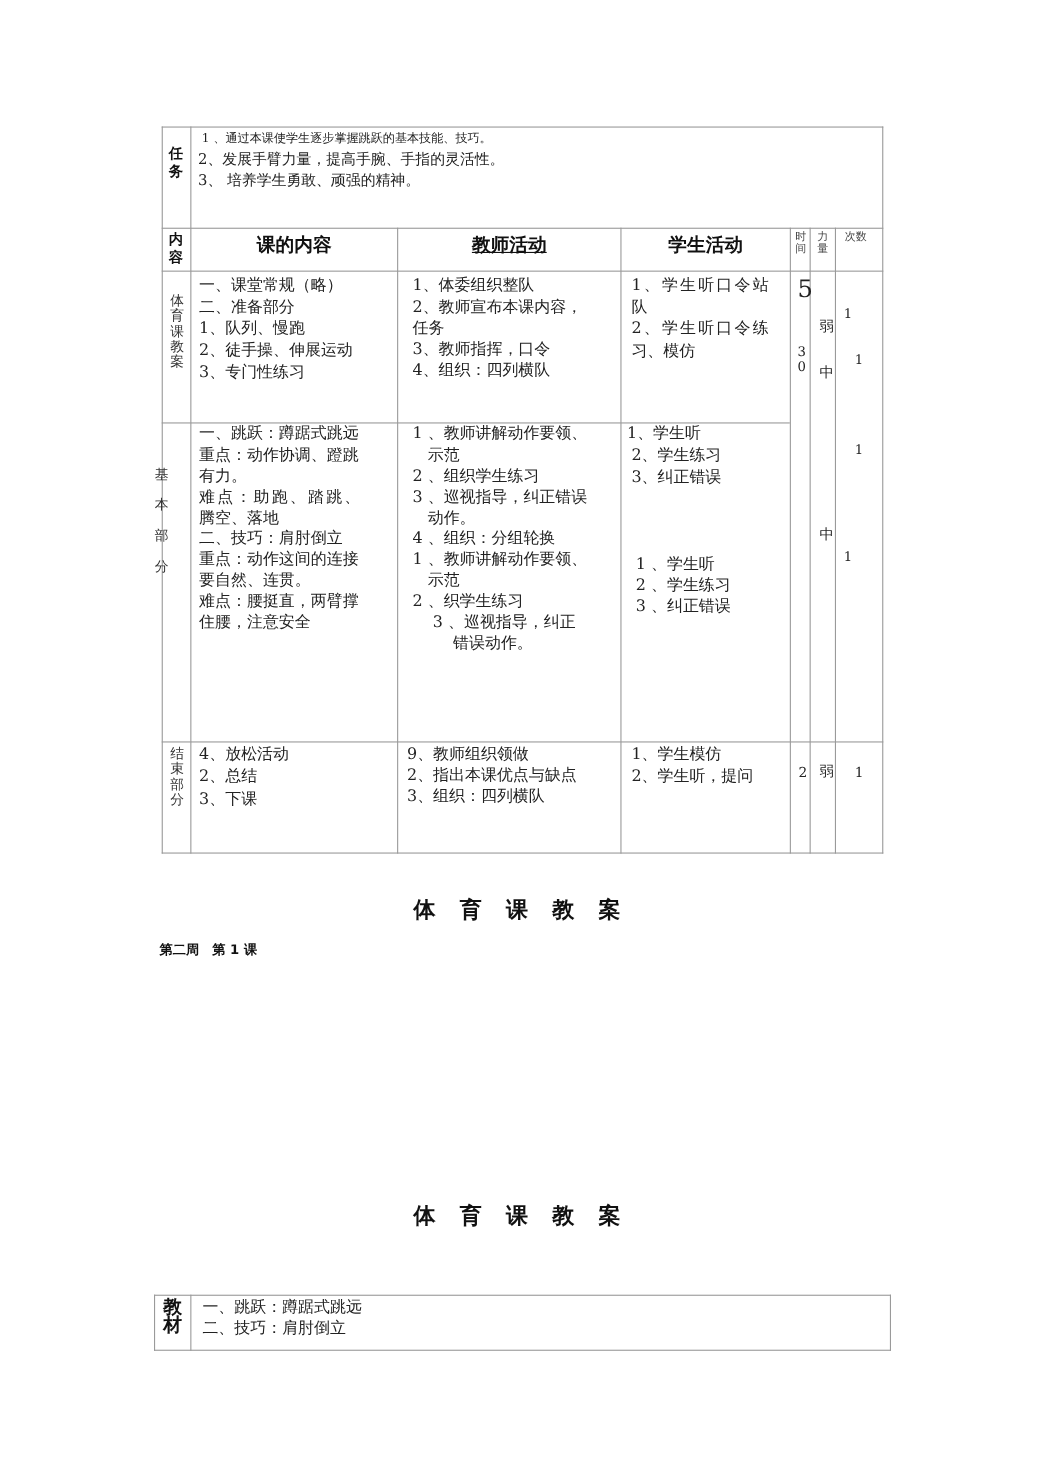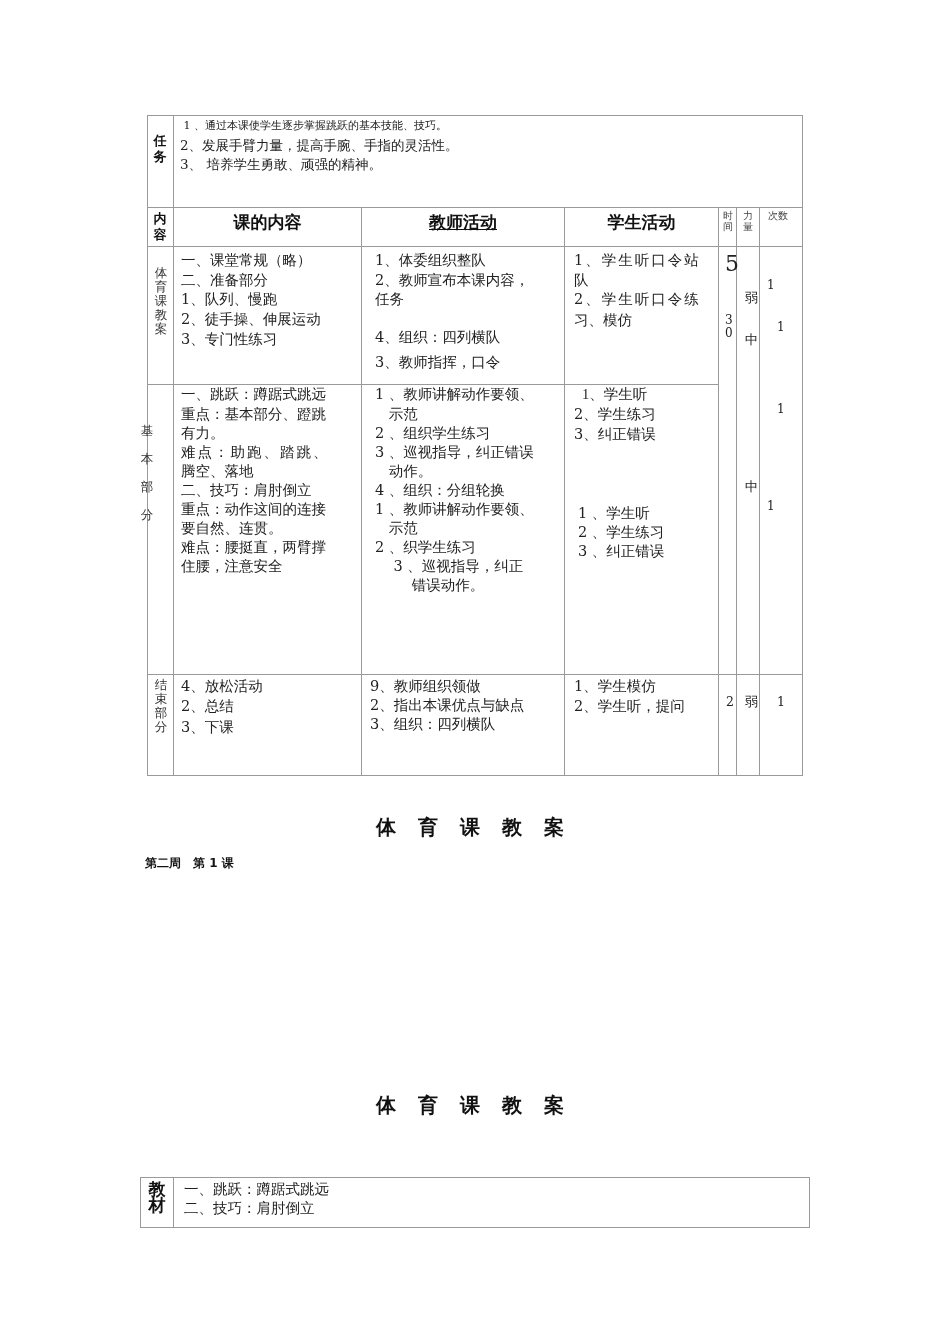--- a/index.html
+++ b/index.html
@@ -52,21 +52,21 @@
     <div class="txt" style="left:181px;top:251px;">一、课堂常规（略）</div>
     <div class="txt" style="left:181px;top:271px;">二、准备部分</div>
     <div class="txt" style="left:181px;top:290px;">1、队列、慢跑</div>
     <div class="txt" style="left:181px;top:310px;">2、徒手操、伸展运动</div>
     <div class="txt" style="left:181px;top:330px;">3、专门性练习</div>
   </div>
   <div>
     <div class="txt" style="left:375px;top:251px;">1、体委组织整队</div>
     <div class="txt" style="left:375px;top:271px;">2、教师宣布本课内容，</div>
     <div class="txt" style="left:375px;top:290px;">任务</div>
-    <div class="txt" style="left:375px;top:309px;margin-top:44px;">3、教师指挥，口令</div>
+    <div class="txt" style="left:375px;top:309px;">3、教师指挥，口令</div>
     <div class="txt" style="left:375px;top:328px;">4、组织：四列横队</div>
   </div>
   <div>
     <div class="txt" style="left:574px;top:251px;letter-spacing:2px;">1、学生听口令站</div>
     <div class="txt" style="left:574px;top:271px;">队</div>
     <div class="txt" style="left:574px;top:290px;letter-spacing:2px;">2、学生听口令练</div>
     <div class="txt" style="left:574px;top:311px;">习、模仿</div>
   </div>
 
   <div class="txt" style="left:725px;top:252px;font-size:22px;line-height:24px;">5</div>
@@ -76,21 +76,21 @@
   <div class="txt" style="left:745px;top:330px;font-size:13px;">中</div>
   <div class="txt" style="left:745px;top:477px;font-size:13px;">中</div>
   <div class="txt" style="left:767px;top:276px;font-size:12px;">1</div>
   <div class="txt" style="left:777px;top:318px;font-size:12px;">1</div>
   <div class="txt" style="left:777px;top:400px;font-size:12px;">1</div>
   <div class="txt" style="left:767px;top:497px;font-size:12px;">1</div>
 
   <div class="vlabel" style="left:140px;top:417px;width:14px;line-height:28px;">基本部分</div>
   <div>
     <div class="txt" style="left:181px;top:385px;">一、跳跃：蹲踞式跳远</div>
-    <div class="txt" style="left:181px;top:405px;">重点：基本部分、蹬跳</div>
+    <div class="txt" style="left:181px;top:405px;">重点：动作协调、蹬跳</div>
     <div class="txt" style="left:181px;top:424px;">有力。</div>
     <div class="txt" style="left:181px;top:443px;letter-spacing:2px;">难点：助跑、踏跳、</div>
     <div class="txt" style="left:181px;top:462px;">腾空、落地</div>
     <div class="txt" style="left:181px;top:481px;">二、技巧：肩肘倒立</div>
     <div class="txt" style="left:181px;top:500px;">重点：动作这间的连接</div>
     <div class="txt" style="left:181px;top:519px;">要自然、连贯。</div>
     <div class="txt" style="left:181px;top:538px;">难点：腰挺直，两臂撑</div>
     <div class="txt" style="left:181px;top:557px;">住腰，注意安全</div>
   </div>
   <div>
@@ -100,21 +100,21 @@
     <div class="txt" style="left:375px;top:443px;">3 、巡视指导，纠正错误</div>
     <div class="txt" style="left:375px;top:462px;">   动作。</div>
     <div class="txt" style="left:375px;top:481px;">4 、组织：分组轮换</div>
     <div class="txt" style="left:375px;top:500px;">1 、教师讲解动作要领、</div>
     <div class="txt" style="left:375px;top:519px;">   示范</div>
     <div class="txt" style="left:375px;top:538px;">2 、织学生练习</div>
     <div class="txt" style="left:375px;top:557px;">    3 、巡视指导，纠正</div>
     <div class="txt" style="left:375px;top:576px;">        错误动作。</div>
   </div>
   <div>
-    <div class="txt" style="left:582px;top:385px;font-family:Liberation Serif, serif;">1、学生听</div>
+    <div class="txt" style="left:570px;top:385px;">1、学生听</div>
     <div class="txt" style="left:574px;top:405px;">2、学生练习</div>
     <div class="txt" style="left:574px;top:425px;">3、纠正错误</div>
     <div class="txt" style="left:578px;top:504px;">1 、学生听</div>
     <div class="txt" style="left:578px;top:523px;">2 、学生练习</div>
     <div class="txt" style="left:578px;top:542px;">3 、纠正错误</div>
   </div>
 
   <div class="vlabel" style="left:154px;top:678px;width:14px;">结束部分</div>
   <div>
     <div class="txt" style="left:181px;top:677px;">4、放松活动</div>

